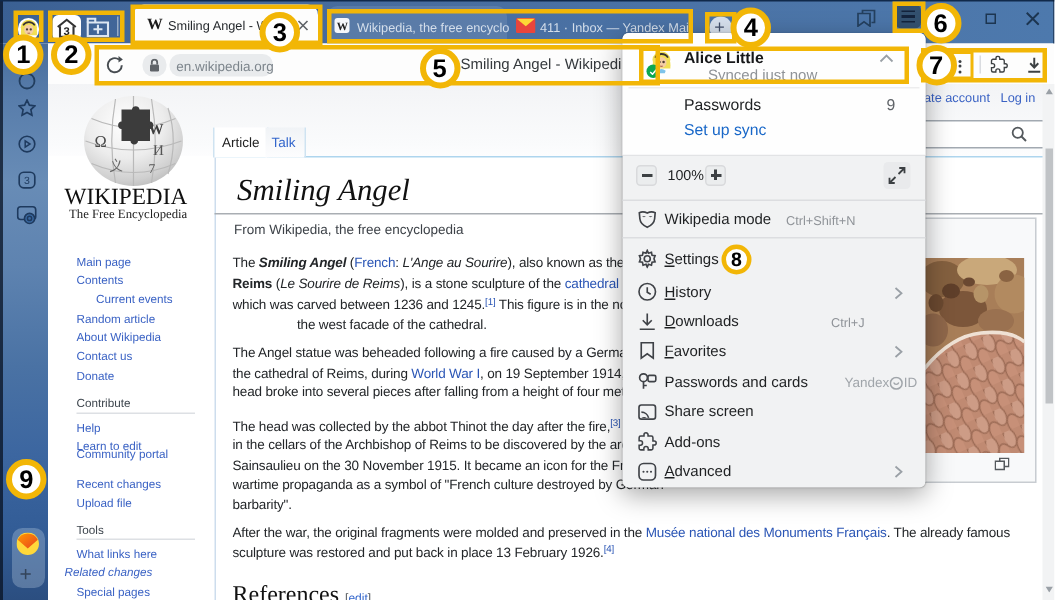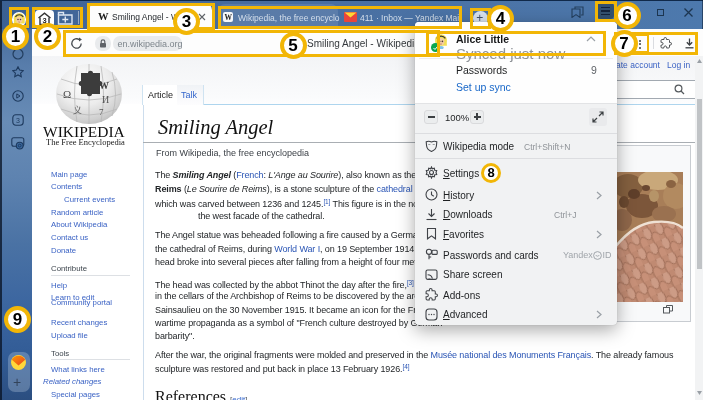--- a/index.html
+++ b/index.html
@@ -299,21 +299,21 @@
    <circle cx="6" cy="7.6" r="0.75" fill="#4c3b33"></circle>
    <circle cx="8.5" cy="7.6" r="0.75" fill="#4c3b33"></circle>
    <path d="M6.4 9.9 Q7.2 10.5 8 9.9" fill="none" stroke="#b06a52" stroke-width="0.7"></path>
    <path d="M4.6 12.8 Q7.2 10.8 9.8 12.8 L9.2 14.5 L5.2 14.5 Z" fill="#7ec3ea"></path>
  </svg>
  <div class="abs" style="left:431px;top:43px;width:9px;height:9px;border-radius:50%;background:#0ca750;z-index:43;"></div>
  <svg class="abs" style="left:433px;top:45.5px;z-index:44;" width="5" height="4" viewBox="0 0 5 4">
    <path d="M0.5 2 L2 3.5 L4.5 0.5" fill="none" stroke="#fff" stroke-width="1"></path>
   </svg>
  <div class="abs t" style="left:456px;top:33px;font-size:10.5px;font-weight:bold;color:#17181a;z-index:42;">Alice Little</div>
- <div class="abs t" style="left:456px;top:44.5px;font-size:15px;color:#8f9398;z-index:42;">Synced just now</div>
+ <div class="abs t" style="left:472px;top:44.5px;font-size:10px;color:#8f9398;z-index:42;">Synced just now</div>
  <svg class="abs" style="left:586px;top:36px;z-index:42;" width="10" height="6" viewBox="0 0 10 6">
    <path d="M1 5 L5 1 L9 5" fill="none" stroke="#9aa0a6" stroke-width="1.2"></path>
   </svg>
  <div class="abs t" style="left:456px;top:63.5px;font-size:10.5px;color:#1e2022;z-index:42;">Passwords</div>
  <div class="abs t" style="left:591px;top:63.5px;font-size:10.5px;color:#5f6368;z-index:42;">9</div>
  <div class="abs t" style="left:456px;top:81px;font-size:10.5px;color:#1867c8;z-index:42;">Set up sync</div>
 
  <div class="abs" style="left:424px;top:110px;width:14px;height:14px;background:#ebedee;border:1px solid #d9dadc;border-radius:3px;box-sizing:border-box;z-index:41;"></div>
  <div class="abs" style="left:427.5px;top:116.2px;width:7px;height:1.4px;background:#3c4043;z-index:42;"></div>
  <div class="abs t" style="left:445px;top:112px;font-size:9.5px;color:#1e2022;z-index:41;">100%</div>

